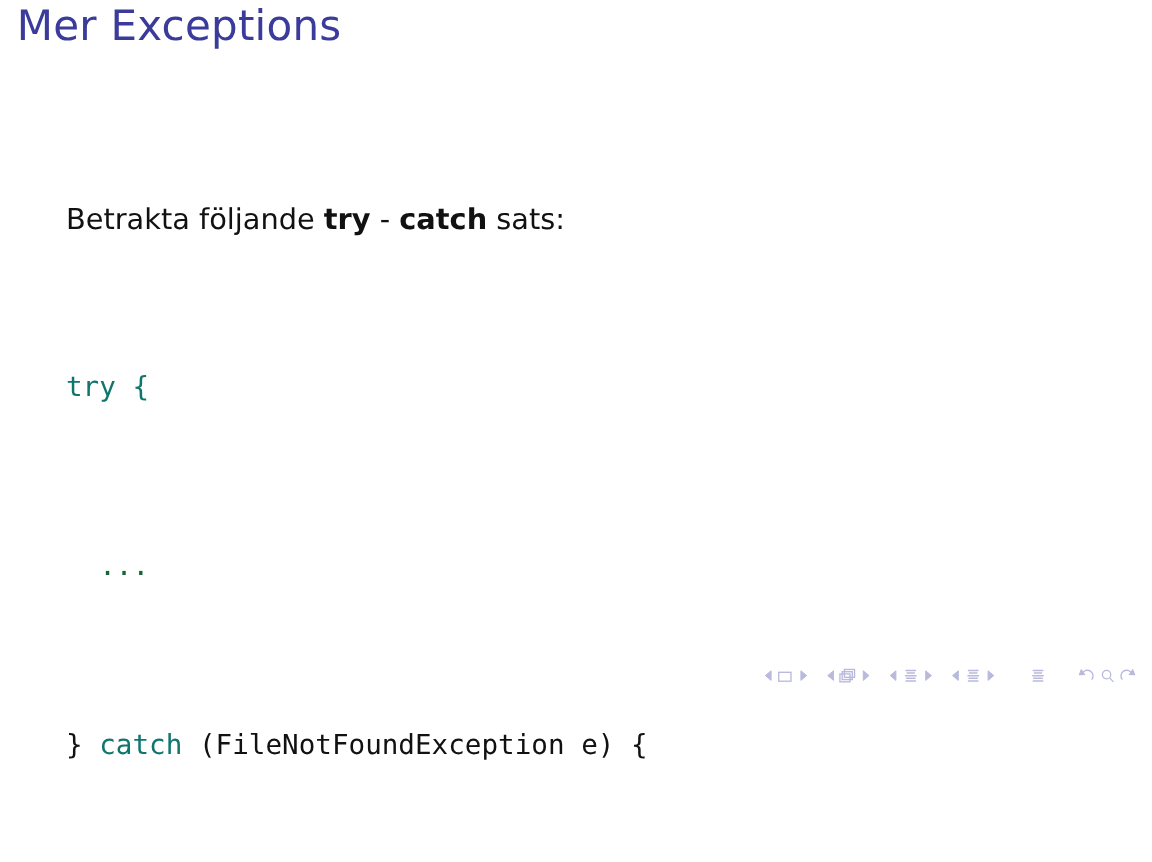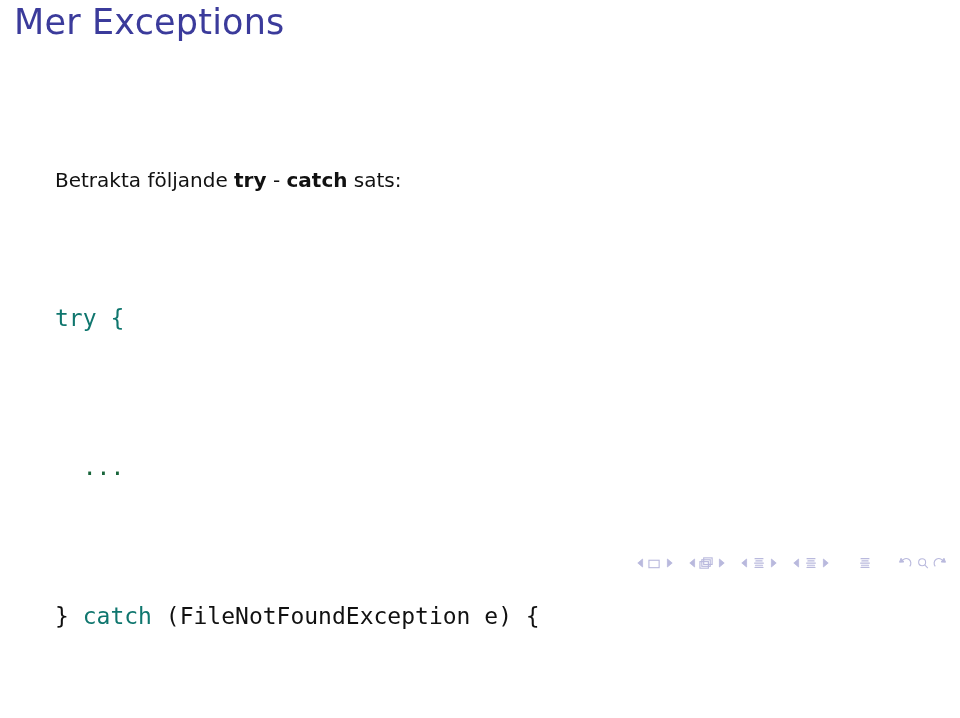--- a/index.html
+++ b/index.html
@@ -39,21 +39,21 @@
   
   .body {
     position: absolute;
     left: 55px;
     top: 168px;
     width: 860px;
   }
 
   .intro-line {
     font-family: "DejaVu Sans", sans-serif;
-    font-size: 20px;
+    font-size: 24px;
     font-weight: 400;
     color: #111111;
     line-height: 1.25;
     white-space: nowrap;
   }
   .intro-line .kw-bold {
     font-weight: 700;
   }
 
   

